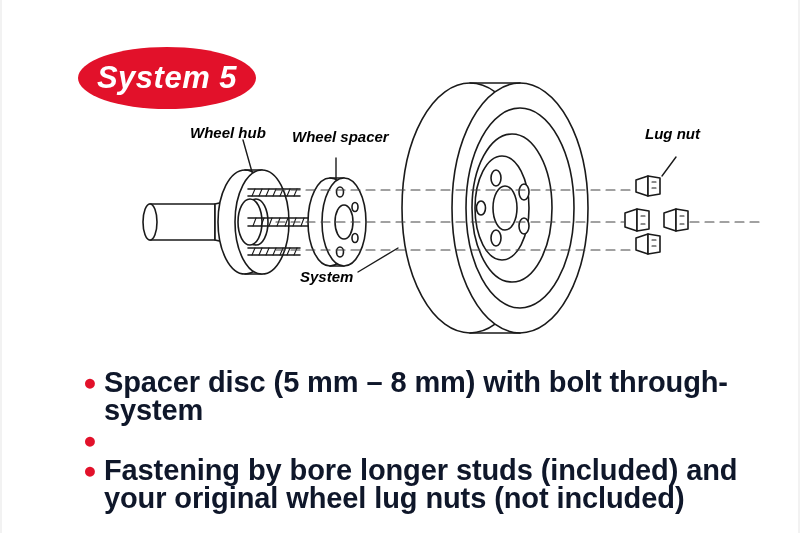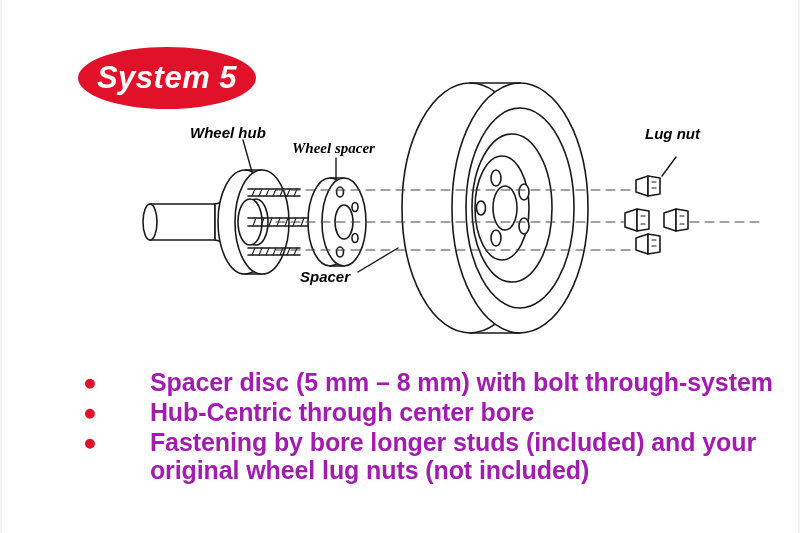--- a/index.html
+++ b/index.html
@@ -65,21 +65,21 @@
   .callout {
     position: absolute;
     font-size: 15px;
     font-weight: bold;
     font-style: italic;
     color: #000000;
     white-space: nowrap;
     font-family: "Liberation Sans", sans-serif;
   }
   .callout.hub      { left: 190px; top: 124px; }
-  .callout.spacer   { left: 292px; top: 140px; font-family: Liberation Serif, serif; }
+  .callout.spacer   { left: 292px; top: 128px; }
   .callout.wheel    { left: 300px; top: 268px; }
   .callout.lugnut   { left: 645px; top: 125px; }
 
   
   .bullets {
     position: absolute;
     left: 83px;
     top: 368px;
     width: 690px;
   }
@@ -89,27 +89,26 @@
     margin-bottom: 2px;
   }
   .bullet-dot {
     color: #e2112a;
     font-size: 23px;
     line-height: 28px;
     margin-right: 7px;
     flex: 0 0 auto;
   }
   .bullet-text {
-    font-size: 25px;
+    font-size: 29px;
     line-height: 28px;
-    color: #a21caf;
+    color: #0f172a;
     font-weight: bold;
     letter-spacing: -0.1px;
     font-family: "Liberation Sans", sans-serif;
-    margin-left: 46px;
   }
 </style>
 </head>
 <body>
 
 <div id="page">
 
   <div class="badge">
     <div class="badge-label">System 5</div>
   </div>
@@ -208,31 +207,30 @@
         <path d="M243 140 L252 172"></path>
         <path d="M336 158 L336 180"></path>
         <path d="M358 272 L398 248"></path>
         <path d="M676 157 L662 176"></path>
       </g>
     </g>
   </svg>
 
   <div class="callout hub">Wheel hub</div>
   <div class="callout spacer">Wheel spacer</div>
-  <div class="callout wheel">Spacer</div>
+  <div class="callout wheel">System</div>
   <div class="callout lugnut">Lug nut</div>
 
   <div class="bullets">
     <div class="bullet-row">
       <span class="bullet-dot">●</span>
       <span class="bullet-text">Spacer disc (5 mm – 8 mm) with bolt through-system</span>
     </div>
     <div class="bullet-row">
       <span class="bullet-dot">●</span>
-      <span class="bullet-text">Hub-Centric through center bore</span>
     </div>
     <div class="bullet-row">
       <span class="bullet-dot">●</span>
       <span class="bullet-text">Fastening by bore longer studs (included) and your original wheel lug nuts (not included)</span>
     </div>
   </div>
 
 </div>
 
 </body></html>

